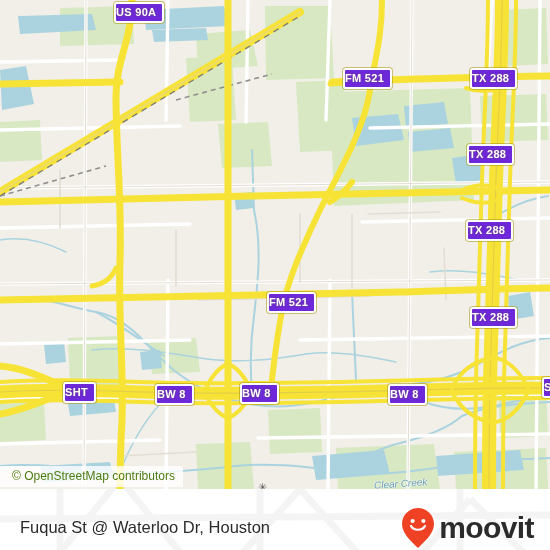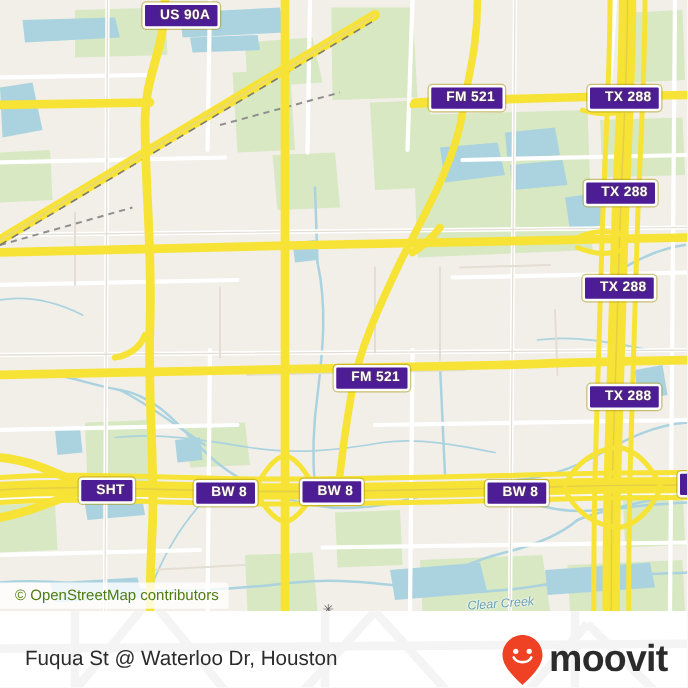--- a/index.html
+++ b/index.html
@@ -10,28 +10,28 @@
   }
   #app{position:relative;width:550px;height:550px;overflow:hidden;background:#fff;}
 
   
   .map{position:absolute;left:0;top:0;width:550px;height:489px;overflow:hidden;background:#f2efe9;}
   .map svg{position:absolute;left:0;top:0;}
 
   
   .shield{
     position:absolute;
-    background:#4c1d95;
+    background:#6d28d9;
     border:2px solid #ffffff;
     border-radius:3px;
     color:#ffffff;
     font-weight:bold;
     font-size:11px;
     line-height:14px;
-    padding:1px 6px 2px 12px;
+    padding:1px 6px 2px 0;
     white-space:nowrap;
     text-shadow:0 0 2px rgba(120,105,0,.55);
     box-shadow:0 0 0 1px rgba(170,150,20,.55);
     letter-spacing:.3px;
   }
 
   .waterlabel{
     position:absolute;
     color:#6a9fb5;
     font-size:10px;

